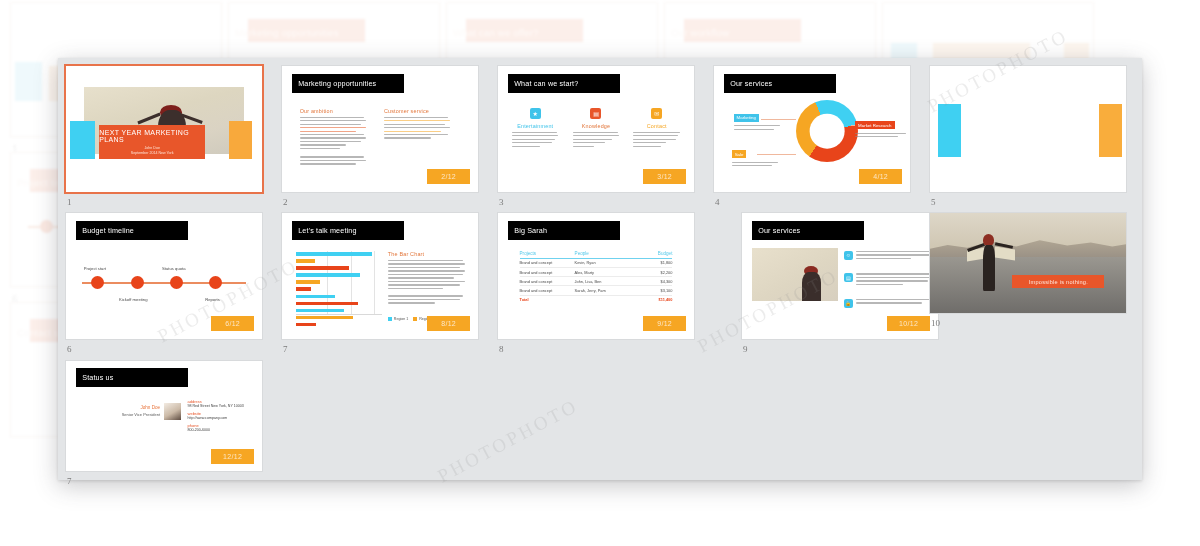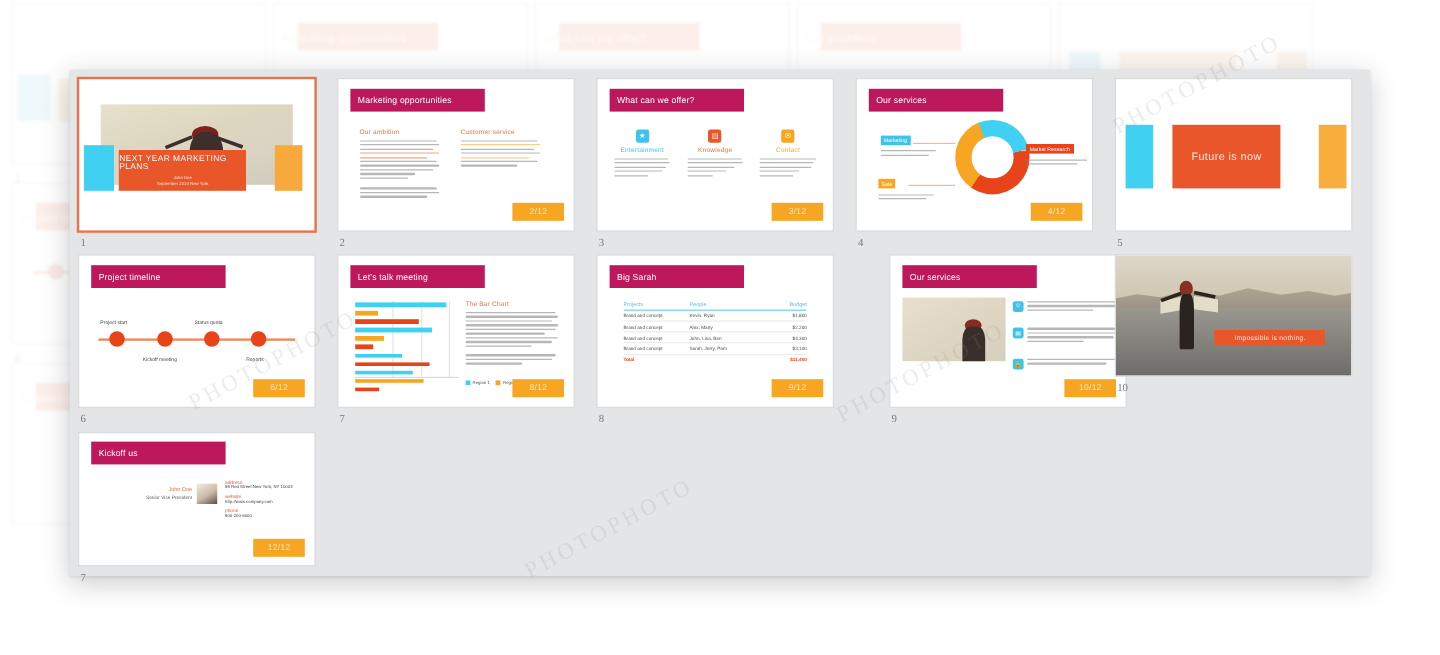--- a/index.html
+++ b/index.html
@@ -87,21 +87,21 @@
     font-size: 9px;
     color: #7b7b7b;
     font-family: "Liberation Serif", serif;
   }
 
   
   .title-bar {
     position: absolute;
     left: 5.2%; top: 6.5%;
     width: 57%; height: 15%;
-    background: #be185d;
+    background: #000000;
     display: flex;
     align-items: center;
     padding-left: 6px;
     text-align: center;
   }
   .title-bar span {
     color: #fff;
     font-size: 7.2px;
     letter-spacing: .15px;
     white-space: nowrap;
@@ -374,21 +374,21 @@
         <div class="page-pill">
           <span>2/12</span>
         </div>
       </div>
       <div class="slide-num">2</div>
     </div>
 
     <div class="slide-cell" style="left:440px;top:8px;width:196px;height:126px;">
       <div class="thumb">
         <div class="title-bar">
-          <span>What can we offer?</span>
+          <span>What can we start?</span>
         </div>
         <div class="col3" style="left:6%;">
           <div class="ico cy">★</div>
           <div class="sub-h cy">Entertainment</div>
           <div style="padding:0 4%;">
             <i class="tl r1"></i>
               <i class="tl r2"></i>
               <i class="tl r3"></i>
               <i class="tl r4"></i>
               <i class="tl r6"></i>
@@ -457,32 +457,29 @@
         <div class="page-pill">
           <span>4/12</span>
         </div>
       </div>
       <div class="slide-num">4</div>
     </div>
 
     <div class="slide-cell" style="left:872px;top:8px;width:196px;height:126px;">
       <div class="thumb">
         <div class="s5-cy"></div>
-        <div class="s5-mid">
-          <span>Future is now</span>
-        </div>
         <div class="s5-yl"></div>
       </div>
       <div class="slide-num">5</div>
     </div>
 
     <div class="slide-cell" style="left:8px;top:155px;width:196px;height:126px;">
       <div class="thumb">
         <div class="title-bar">
-          <span>Project timeline</span>
+          <span>Budget timeline</span>
         </div>
         <div class="tl-line"></div>
         <div class="tl-dot" style="left:13%"></div>
         <div class="tl-dot" style="left:33%"></div>
         <div class="tl-dot" style="left:53%"></div>
         <div class="tl-dot" style="left:73%"></div>
         <div class="tl-lab" style="left:9%;top:42%">Project start</div>
         <div class="tl-lab" style="left:27%;top:67%">Kickoff meeting</div>
         <div class="tl-lab" style="left:49%;top:42%">Status quota</div>
         <div class="tl-lab" style="left:71%;top:67%">Reports</div>
@@ -656,21 +653,21 @@
             <span>Impossible is nothing.</span>
           </div>
         </div>
       </div>
       <div class="slide-num">10</div>
     </div>
 
     <div class="slide-cell" style="left:8px;top:303px;width:196px;height:110px;">
       <div class="thumb">
         <div class="title-bar" style="height:17%;">
-          <span>Kickoff us</span>
+          <span>Status us</span>
         </div>
         <div class="ct-name">
           <div class="n">John Doe</div>
           <div class="r">Senior Vice President</div>
         </div>
         <div class="ct-av"></div>
         <div class="ct-det">
           <div class="k">address</div>
           <div class="v">98 Red Street New York, NY 10003</div>
           <div class="k">website</div>

